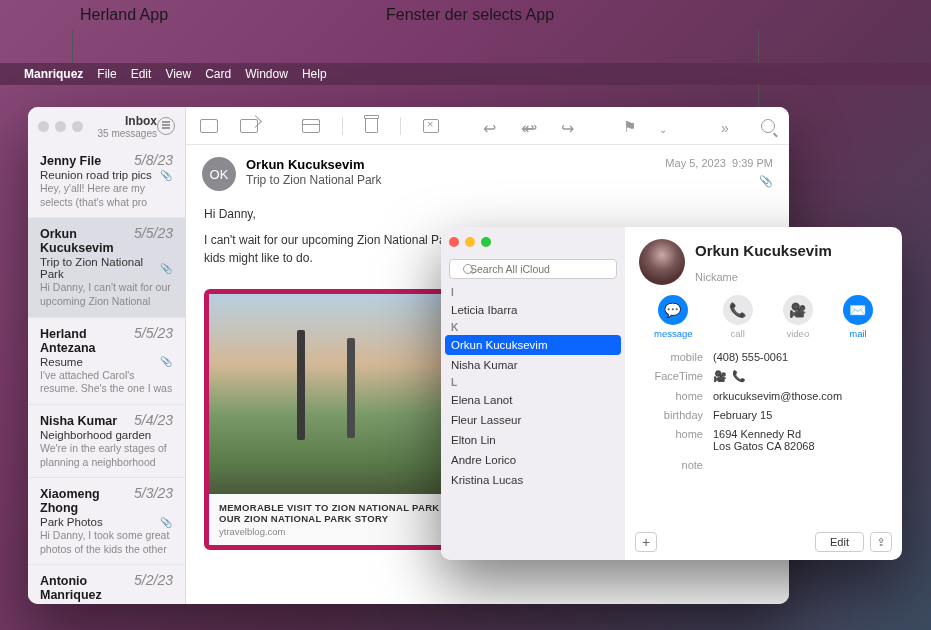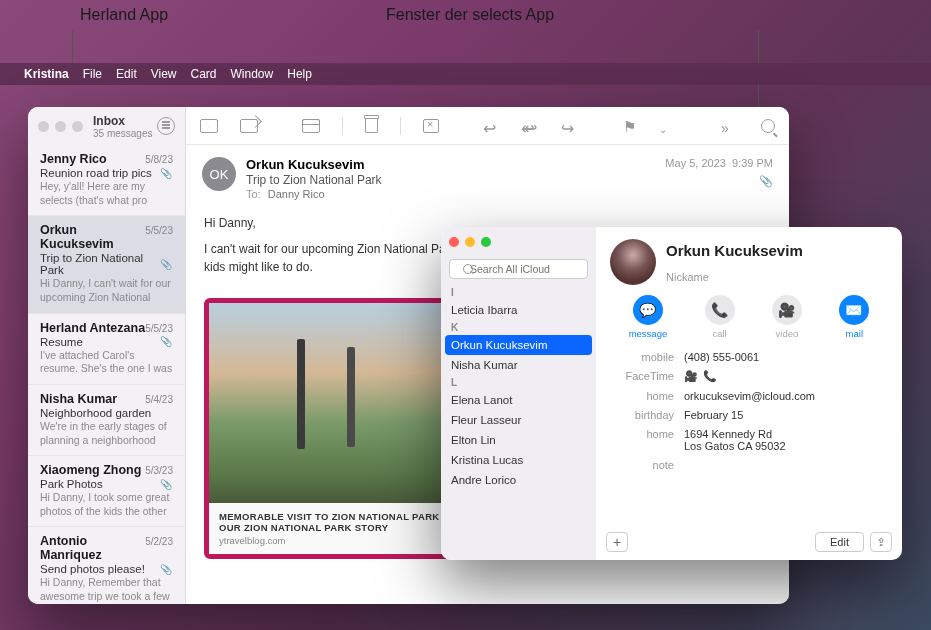--- a/index.html
+++ b/index.html
@@ -13,32 +13,32 @@
   .menubar { position:absolute; top:63px; left:0; right:0; height:22px; background:rgba(90,45,80,.85); display:flex; align-items:center; padding:0 10px; gap:14px; font-size:12px; color:#fff; }
   .menubar .apple { font-size:13px; }
   .menubar .bold { font-weight:600; }
 
   
   .mail-window { position:absolute; top:107px; left:28px; width:761px; height:497px; background:#fff; border-radius:10px; box-shadow:0 25px 60px rgba(0,0,0,.45); overflow:hidden; display:flex; }
   .mail-sidebar { width:305px; background:#f3f1f5; display:flex; flex-direction:column; border-right:1px solid #ddd; }
   .mail-titlebar { height:38px; display:flex; align-items:center; padding:0 10px; }
   .traffic { display:flex; gap:6px; margin-right:10px; }
   .tl { width:11px; height:11px; border-radius:50%; background:#d0d0d3; }
-  .inbox-title { flex:1; }
+  .inbox-title { flex:1;text-align:right; }
   .inbox-title .t1 { font-size:12px; font-weight:600; color:#3a3a3a; }
   .inbox-title .t2 { font-size:10px; color:#8a8a8a; }
   .filter-ico { width:18px; height:18px; border:1.5px solid #9a9a9a; border-radius:50%; position:relative; }
   .filter-ico::before { content:""; position:absolute; left:4px; right:4px; top:3px; height:1.5px; background:#9a9a9a; box-shadow:0 3px 0 #9a9a9a,0 6px 0 #9a9a9a; }
 
   .msg-list { flex:1; overflow:hidden; font-size:11px; }
   .msg { padding:7px 12px 8px; border-bottom:1px solid #e6e6e6; cursor:default; }
   .msg.sel { background:#dcdce4; }
   .msg .row1 { display:flex; justify-content:space-between; align-items:baseline; }
   .msg .from { font-weight:600; font-size:12.5px; color:#1a1a1a; }
-  .msg .date { font-size:10px; color:#888; }
+  .msg .date { font-size:14px; color:#888;font-style:italic; }
   .msg .subj-row { display:flex; justify-content:space-between; align-items:center; }
   .msg .subj { font-size:11.5px; color:#333; margin:1px 0; }
   .clip { color:#9a9a9a; font-size:10px; }
   .msg .prev { font-size:10.5px; color:#8a8a8a; line-height:1.3; max-height:2.6em; overflow:hidden; }
 
   .mail-content { flex:1; display:flex; flex-direction:column; background:#fff; }
   .mail-toolbar { height:38px; display:flex; align-items:center; gap:22px; padding:0 14px; border-bottom:1px solid #e6e6e6; color:#888; }
   .mail-toolbar .sep { width:1px; height:18px; background:#ddd; }
   .tb-ico { width:18px; height:14px; position:relative; }
   .ico-env { border:1.5px solid #999; border-radius:2px; }
@@ -78,21 +78,21 @@
   .photo-card { margin:8px 18px; border:5px solid #be185d; border-radius:6px; overflow:hidden; width:260px; }
   .photo { height:200px; background:linear-gradient(180deg,#b8cfe0 0%,#d4b896 35%,#7a9a6a 60%,#5a7a4a 85%,#4a5a3a 100%); position:relative; }
   .photo::before { content:""; position:absolute; left:35%; top:18%; width:8px; height:55%; background:#3a3a3a; border-radius:2px; }
   .photo::after { content:""; position:absolute; left:55%; top:22%; width:8px; height:50%; background:#4a4a4a; border-radius:2px; }
   .photo-cap { padding:8px 10px; background:#f9f9f9; }
   .photo-cap .c1 { font-size:9.5px; font-weight:700; letter-spacing:.3px; color:#333; }
   .photo-cap .c2 { font-size:9.5px; color:#888; margin-top:2px; }
 
   
   .contacts-window { position:absolute; top:227px; left:441px; width:461px; height:333px; background:#fff; border-radius:10px; box-shadow:0 25px 60px rgba(0,0,0,.5); overflow:hidden; display:flex; }
-  .c-sidebar { width:155px; background:#f0eef2; display:flex; flex-direction:column; }
+  .c-sidebar { width:184px; background:#f0eef2; display:flex; flex-direction:column; }
   .c-titlebar { height:30px; display:flex; align-items:center; padding:0 8px; gap:6px; }
   .c-tl { width:10px; height:10px; border-radius:50%; }
   .c-tl.r { background:#ff5f57; } .c-tl.y { background:#febc2e; } .c-tl.g { background:#28c840; }
   .c-search { margin:2px 8px 6px; }
   .c-search input { width:100%; height:20px; border:1px solid #ccc; border-radius:4px; padding:0 6px 0 20px; font-size:10.5px; background:#fff; }
   .c-search { position:relative; }
   .c-search::before { content:""; position:absolute; left:14px; top:5px; width:8px; height:8px; border:1.3px solid #999; border-radius:50%; }
   .c-search::after { content:""; position:absolute; left:21px; top:13px; width:4px; height:1.3px; background:#999; transform:rotate(45deg); }
   .c-list { flex:1; overflow:hidden; font-size:11.5px; }
   .c-sep { padding:2px 10px; font-size:10px; color:#888; font-weight:600; }
@@ -124,21 +124,21 @@
 </head>
 <body>
 
 <div class="anno" style="left:80px">Herland App</div>
 <div class="anno-line" style="left:72px; top:30px; height:36px"></div>
 <div class="anno" style="left:386px">Fenster der selects App</div>
 <div class="anno-line" style="left:758px; top:30px; height:198px"></div>
 
 <div class="menubar">
   <span class="apple"></span>
-  <span class="bold">Kristina</span>
+  <span class="bold">Manriquez</span>
   <span>File</span>
   <span>Edit</span>
   <span>View</span>
   <span>Card</span>
   <span>Window</span>
   <span>Help</span>
 </div>
 
 <div class="mail-window">
   <div class="mail-sidebar">
@@ -150,21 +150,21 @@
       </div>
       <div class="inbox-title">
         <div class="t1">Inbox</div>
         <div class="t2">35 messages</div>
       </div>
       <div class="filter-ico"></div>
     </div>
     <div class="msg-list" id="msg-list">
         <div class="msg">
           <div class="row1">
-            <span class="from">Jenny Rico</span>
+            <span class="from">Jenny File</span>
             <span class="date">5/8/23</span>
           </div>
           <div class="subj-row">
             <span class="subj">Reunion road trip pics</span>
             <span class="clip">📎</span>
           </div>
           <div class="prev">Hey, y'all! Here are my selects (that's what pro photographers call them, right, Andre? 😂) from the photos I took over the…</div>
         </div>
         <div class="msg sel">
           <div class="row1">
@@ -243,24 +243,20 @@
       <div style="flex:1"></div>
       <div class="tb-ico ico-more"></div>
       <div class="tb-ico ico-search"></div>
     </div>
 
     <div class="msg-header">
       <div class="avatar">OK</div>
       <div class="mh-right">
         <div class="mh-from">Orkun Kucuksevim</div>
         <div class="mh-subj">Trip to Zion National Park</div>
-        <div class="mh-to">
-          <span class="lbl">To:</span>
-          <span>Danny Rico</span>
-        </div>
       </div>
       <div class="mh-date">
         <span>May 5, 2023</span>&nbsp;&nbsp;<span>9:39 PM</span>
       </div>
       <div class="mh-clip">📎</div>
     </div>
 
     <div class="msg-body">
       <p>Hi Danny,</p>
       <p>I can't wait for our upcoming Zion National Park trip. Check out links and let me know what you and the kids might like to do.</p>
@@ -289,22 +285,22 @@
     <div class="c-list" id="c-list">
         <div class="c-sep">I</div>
         <div class="c-item">Leticia Ibarra</div>
         <div class="c-sep">K</div>
         <div class="c-item sel">Orkun Kucuksevim</div>
         <div class="c-item">Nisha Kumar</div>
         <div class="c-sep">L</div>
         <div class="c-item">Elena Lanot</div>
         <div class="c-item">Fleur Lasseur</div>
         <div class="c-item">Elton Lin</div>
+        <div class="c-item">Andre Lorico</div>
         <div class="c-item">Kristina Lucas</div>
-        <div class="c-item">Andre Lorico</div>
       </div>
   </div>
 
   <div class="c-detail">
     <div class="c-head">
       <div class="c-photo"></div>
       <div>
         <div class="c-name">Orkun Kucuksevim</div>
         <div class="c-nick">Nickame</div>
       </div>
@@ -314,26 +310,26 @@
       <div class="c-act off"><div class="circ">📞</div><span>call</span></div>
       <div class="c-act off"><div class="circ">🎥</div><span>video</span></div>
       <div class="c-act on"><div class="circ">✉️</div><span>mail</span></div>
     </div>
     <div class="c-rows">
       <div class="k">mobile</div>
       <div class="v">(408) 555-0061</div>
       <div class="k">FaceTime</div>
       <div class="v ft-icons">🎥&nbsp;&nbsp;📞</div>
       <div class="k">home</div>
-      <div class="v">orkucuksevim@icloud.com</div>
+      <div class="v">orkucuksevim@those.com</div>
       <div class="k">birthday</div>
       <div class="v">February 15</div>
       <div class="k">home</div>
       <div class="v">
-        <span>1694 Kennedy Rd</span><br><span>Los Gatos CA 95032</span>
+        <span>1694 Kennedy Rd</span><br><span>Los Gatos CA 82068</span>
       </div>
       <div class="k">note</div>
       <div class="v"></div>
     </div>
     <div class="c-bottom">
       <div class="c-add">+</div>
       <div class="c-edit-group">
         <div class="c-edit">Edit</div>
         <div class="c-share">⇪</div>
       </div>

